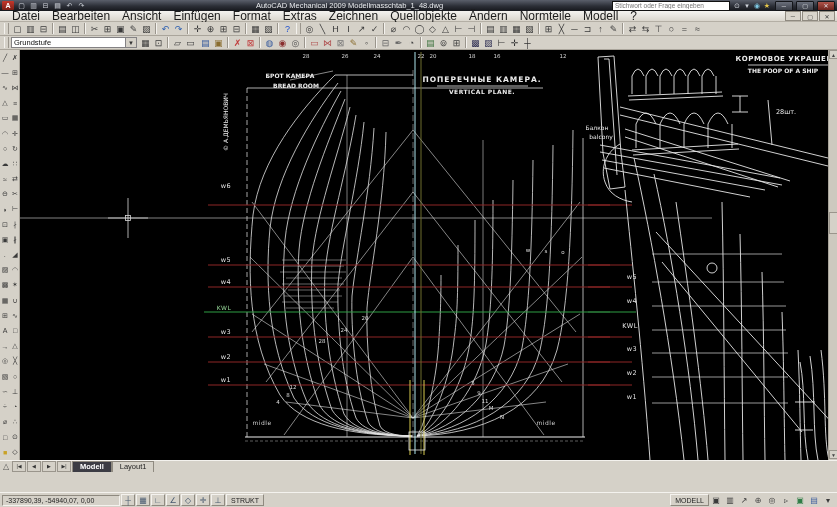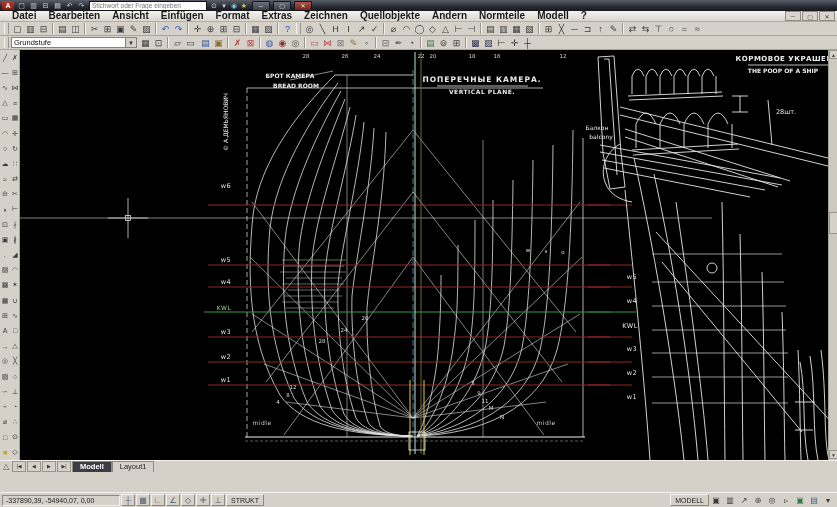--- a/index.html
+++ b/index.html
@@ -18,21 +18,21 @@
     color:#8a8a8a;padding:0 2px;font-family:"Liberation Sans",sans-serif;}
   .t-ico{width:10px;height:9px;font-size:7px;color:#cfd3da;display:flex;align-items:center;justify-content:center;}
   .winbtn{width:16px;height:8px;margin-left:1px;border:1px solid #14161a;border-radius:1px;
     background:linear-gradient(#6b707c,#3a3e47);color:#e3e5e9;font-size:6px;line-height:6px;
     display:flex;align-items:center;justify-content:center;}
   .winbtn.close{background:linear-gradient(#b0544a,#6e241d);}
   
   #menubar{position:absolute;left:0;top:11px;width:837px;height:11px;
     background:linear-gradient(#f4f3f0,#d9d5cc);border-bottom:1px solid #b4afa5;
     display:flex;align-items:center;box-sizing:border-box;padding-left:6px;}
-  .menu-item{padding:0 6px;font-size:10px;color:#1c1c1c;line-height:10px;font-weight:bold;}
+  .menu-item{padding:0 6px;font-size:12px;color:#1c1c1c;line-height:10px;}
   #menu-winbtns{margin-left:auto;display:flex;padding-right:2px;}
   .winbtn2{width:14px;height:8px;margin-left:1px;background:#d9d5cc;border:1px solid #8f8a80;
     font-size:6px;display:flex;align-items:center;justify-content:center;color:#333;}
   
   .tbrow{position:absolute;left:0;width:837px;height:14px;background:#d5d1c8;
     border-bottom:1px solid #aaa59b;display:flex;align-items:center;padding-left:2px;box-sizing:border-box;}
   #tbrow1{top:22px;} #tbrow2{top:36px;}
   .icon{width:13px;height:12px;display:inline-flex;align-items:center;justify-content:center;
     font-size:9px;color:#3a3a3a;flex:none;}
   .sep{width:1px;height:11px;background:#9a958c;border-right:1px solid #f4f2ee;margin:0 2px;flex:none;}
@@ -116,20 +116,21 @@
   <div id="titlebar">
     <div id="logo">A</div>
     <div class="qat">
         <span class="icon">▢</span>
         <span class="icon">▥</span>
         <span class="icon">⊟</span>
         <span class="icon">▤</span>
         <span class="icon">↶</span>
         <span class="icon">↷</span>
       </div>
+    <div id="title-text">AutoCAD Mechanical 2009 Modellmasschtab_1_48.dwg</div>
     <input id="search-box" placeholder="Stichwort oder Frage eingeben" style="">
     <div style="display:flex">
         <span class="t-ico">⊙</span>
         <span class="t-ico">▾</span>
         <span class="t-ico" style="color: rgb(126, 200, 227);">◉</span>
         <span class="t-ico" style="color: rgb(232, 200, 74);">★</span>
       </div>
     <div class="winbtn">─</div>
     <div class="winbtn">▢</div>
     <div class="winbtn close">✕</div>

